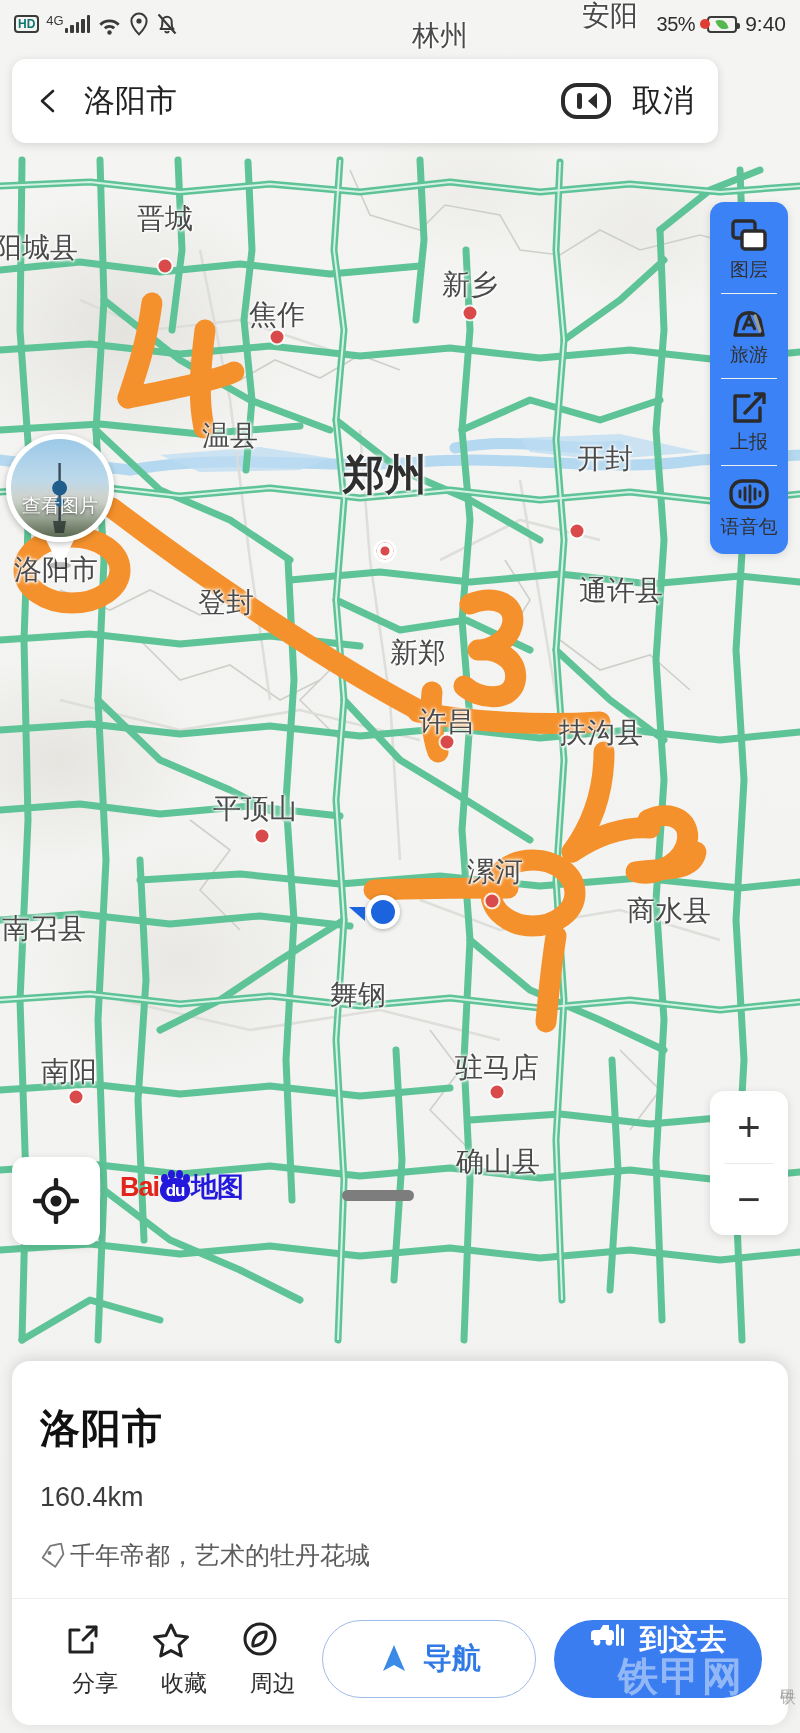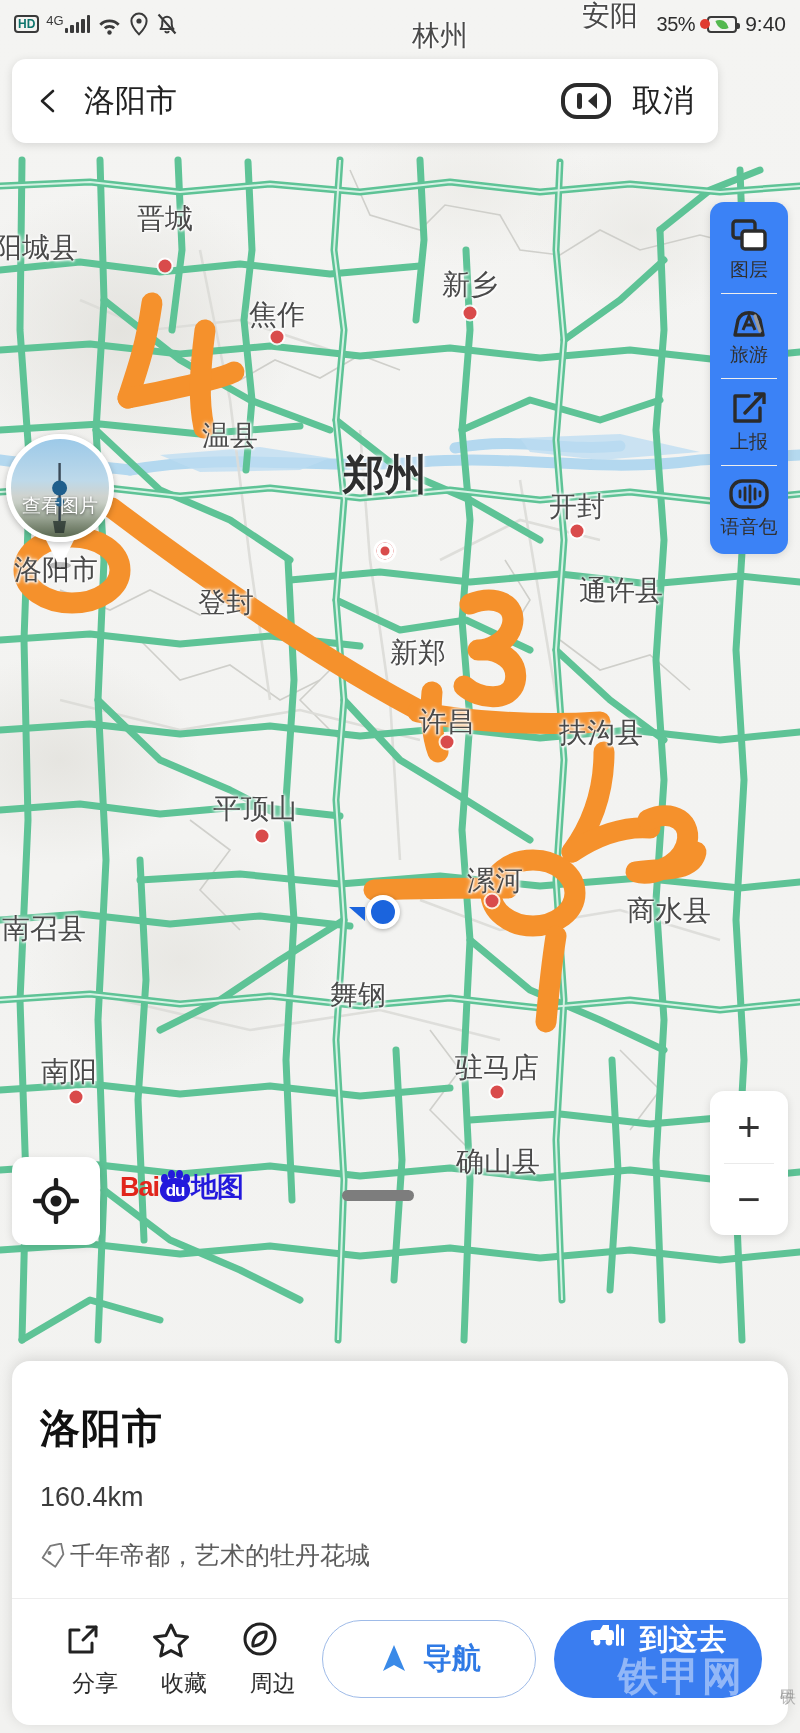--- a/index.html
+++ b/index.html
@@ -379,32 +379,32 @@
         <div class="lbl mid" style="left: 440px; top: 36px;">林州</div>
         <div class="lbl mid" style="left: 610px; top: 16px;">安阳</div>
         <div class="citydot" style="left: 470px; top: 313px;"></div>
         <div class="lbl mid" style="left: 470px; top: 285px;">新乡</div>
         <div class="citydot" style="left: 277px; top: 337px;"></div>
         <div class="lbl mid" style="left: 277px; top: 315px;">焦作</div>
         <div class="lbl mid" style="left: 230px; top: 436px;">温县</div>
         <div class="citydot hollow" style="left: 385px; top: 551px;"></div>
         <div class="lbl big" style="left: 385px; top: 475px;">郑州</div>
         <div class="citydot" style="left: 577px; top: 531px;"></div>
-        <div class="lbl mid" style="left: 577px; top: 459px; margin-top: 48px;">开封</div>
+        <div class="lbl mid" style="left: 605px; top: 459px;">开封</div>
         <div class="lbl mid" style="left: 56px; top: 570px;">洛阳市</div>
         <div class="lbl mid" style="left: 226px; top: 603px;">登封</div>
         <div class="lbl mid" style="left: 418px; top: 627px; margin-top: 26px;">新郑</div>
         <div class="lbl mid" style="left: 621px; top: 591px;">通许县</div>
         <div class="citydot" style="left: 447px; top: 742px;"></div>
         <div class="lbl mid" style="left: 447px; top: 722px;">许昌</div>
         <div class="lbl mid" style="left: 601px; top: 733px;">扶沟县</div>
         <div class="citydot" style="left: 262px; top: 836px;"></div>
         <div class="lbl mid" style="left: 255px; top: 809px;">平顶山</div>
         <div class="citydot" style="left: 492px; top: 901px;"></div>
-        <div class="lbl mid" style="left: 495px; top: 872px; margin-top: 9px;">漯河</div>
+        <div class="lbl mid" style="left: 495px; top: 872px;">漯河</div>
         <div class="lbl mid" style="left: 669px; top: 911px;">商水县</div>
         <div class="lbl mid" style="left: 44px; top: 929px;">南召县</div>
         <div class="lbl mid" style="left: 358px; top: 995px;">舞钢</div>
         <div class="citydot" style="left: 76px; top: 1097px;"></div>
         <div class="lbl mid" style="left: 69px; top: 1072px;">南阳</div>
         <div class="citydot" style="left: 497px; top: 1092px;"></div>
         <div class="lbl mid" style="left: 497px; top: 1068px;">驻马店</div>
         <div class="lbl mid" style="left: 498px; top: 1162px;">确山县</div>
       </div>
 

